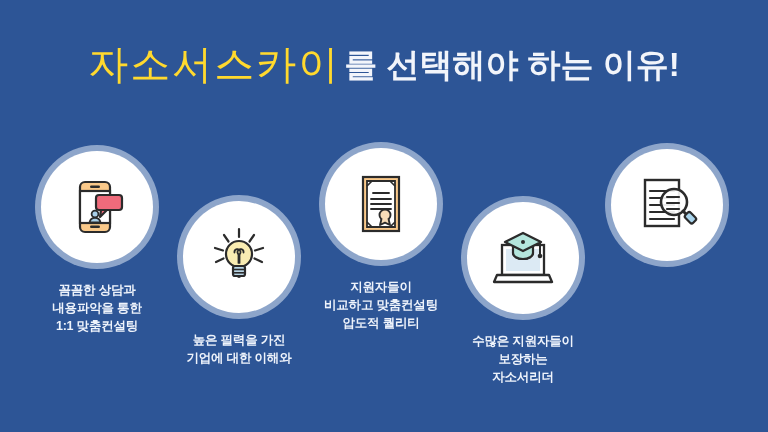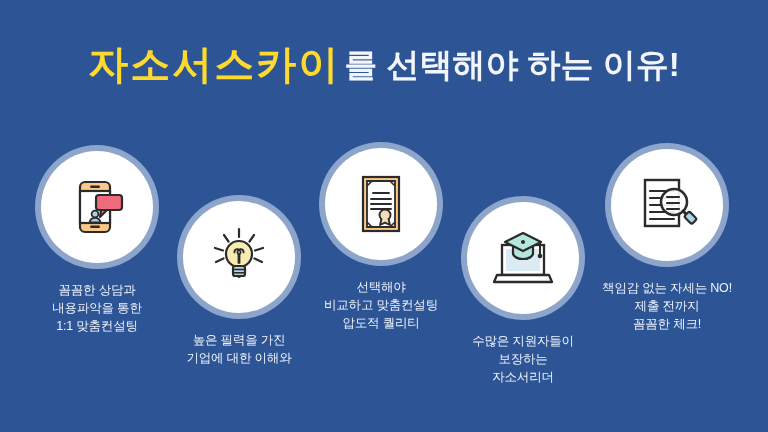--- a/index.html
+++ b/index.html
@@ -21,21 +21,21 @@
     position: absolute;
     left: 0;
     top: 44px;
     width: 768px;
     text-align: center;
     white-space: nowrap;
     line-height: 1;
   }
   .title-brand {
     font-size: 40px;
-    font-weight: bold;
+    font-weight: normal;
     color: #ffd92e;
     letter-spacing: 2px;
     vertical-align: middle;
   }
   .title-rest {
     font-size: 33px;
     font-weight: bold;
     color: #f2f5fb;
     letter-spacing: 0px;
     vertical-align: middle;
@@ -73,21 +73,21 @@
     display: flex;
     align-items: center;
     justify-content: center;
   }
   .circle svg { display: block; }
 
   .caption {
     margin-top: 12px;
     color: #eef3fb;
     font-size: 12.5px;
-    font-weight: normal;
+    font-weight: bold;
     line-height: 1.45;
     letter-spacing: -0.2px;
   }
 
   
   #feature-1 { left: 22px;  top: 145px; }
   #feature-2 { left: 164px; top: 195px; }
   #feature-3 { left: 306px; top: 142px; }
   #feature-4 { left: 448px; top: 196px; }
   #feature-5 { left: 592px; top: 143px; }
@@ -172,21 +172,21 @@
               <line x1="23" y1="33" x2="43" y2="33"></line>
               <line x1="23" y1="38" x2="43" y2="38"></line>
             </g>
             <circle cx="37" cy="44" r="5.5" fill="#f7dcb8" stroke="#2b2b2b" stroke-width="1.9"></circle>
             <path d="M33.5 48 l-1.5 6 l5 -2.4 l5 2.4 l-1.5 -6" fill="#f7dcb8" stroke="#2b2b2b" stroke-width="1.9" stroke-linejoin="round"></path>
           </svg>
         </span>
       </div>
     </div>
     <div class="caption">
-      <div>선택해야</div>
+      <div>지원자들이</div>
       <div>비교하고 맞춤컨설팅</div>
       <div>압도적 퀄리티</div>
     </div>
   </div>
 
   <div class="feature" id="feature-4">
     <div class="circle-wrap">
       <div class="circle-glow"></div>
       <div class="circle">
         <span>
@@ -230,20 +230,15 @@
               <line x1="34" y1="25" x2="46" y2="25"></line>
               <line x1="34" y1="31" x2="46" y2="31"></line>
               <line x1="34" y1="37" x2="46" y2="37"></line>
             </g>
             <line x1="50" y1="39" x2="55" y2="44" stroke="#2b2b2b" stroke-width="3" stroke-linecap="round"></line>
             <rect x="52" y="42" width="11" height="7.5" rx="2.2" transform="rotate(45 57.5 45.7)" fill="#a9d4ec" stroke="#2b2b2b" stroke-width="2.2"></rect>
           </svg>
         </span>
       </div>
     </div>
-    <div class="caption">
-      <div>책임감 없는 자세는 NO!</div>
-      <div>제출 전까지</div>
-      <div>꼼꼼한 체크!</div>
-    </div>
   </div>
 
 </div>
 
 </body></html>

